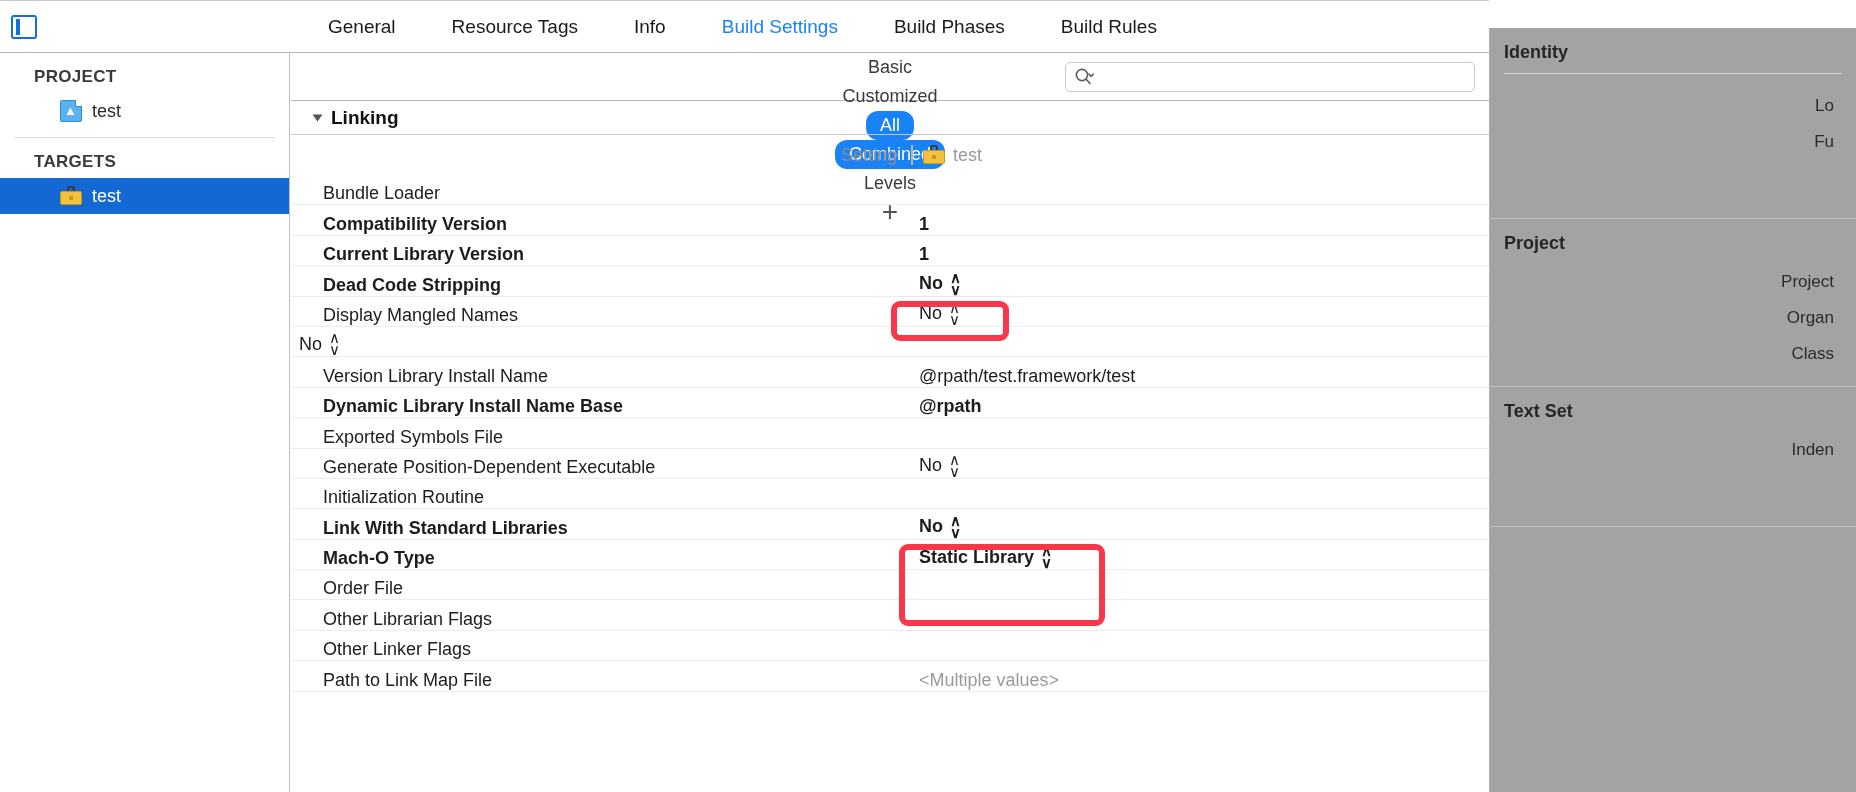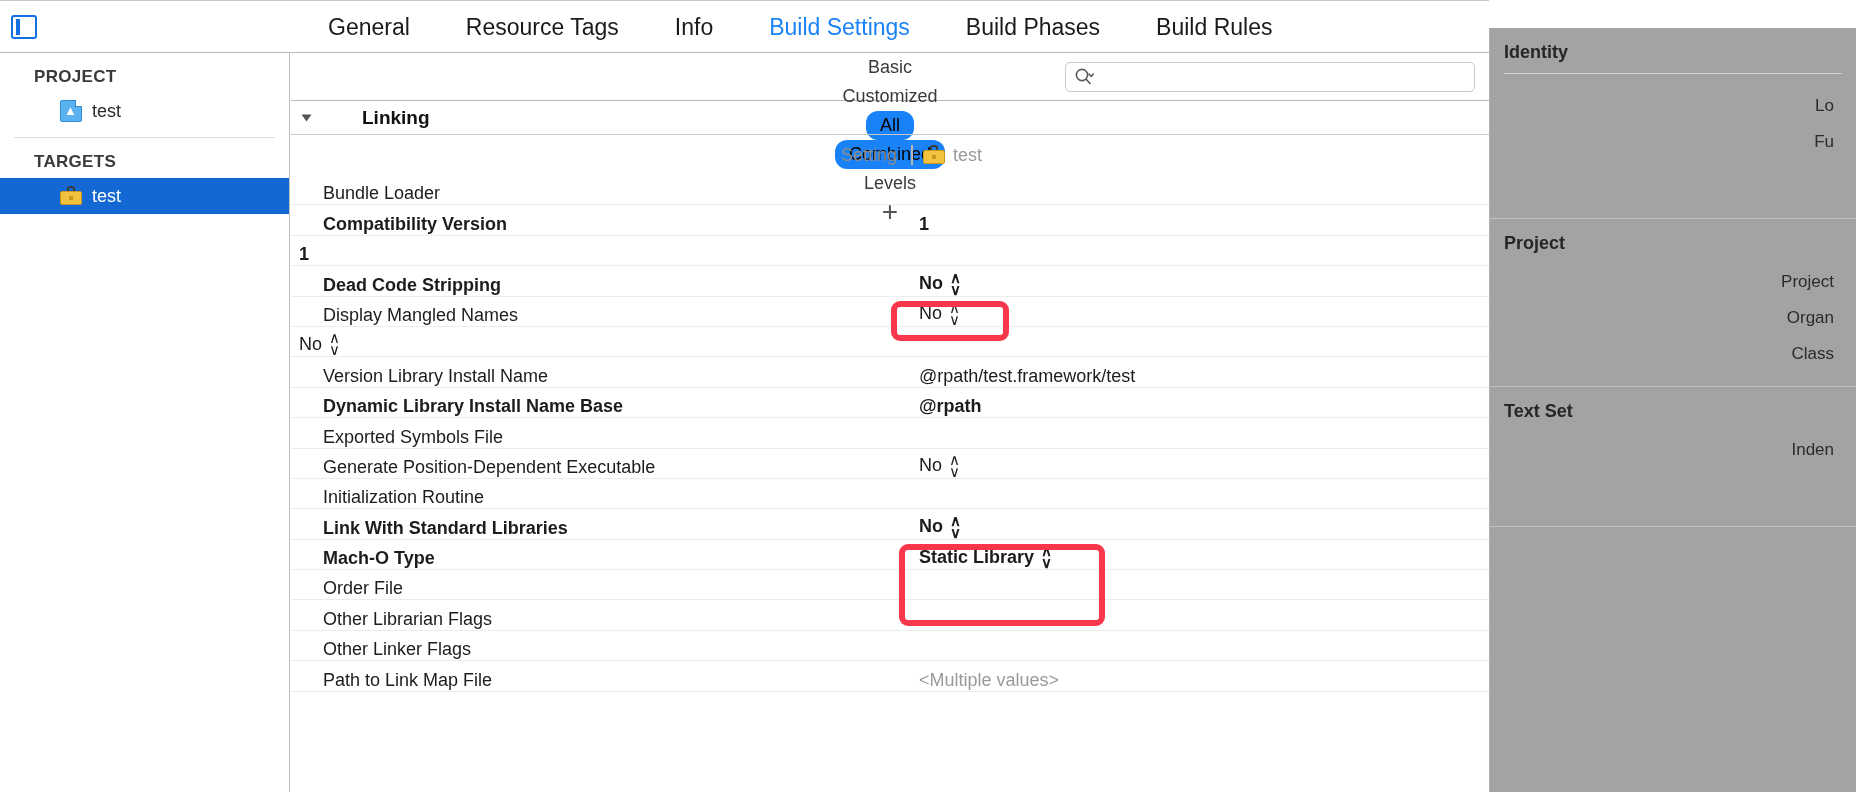--- a/index.html
+++ b/index.html
@@ -35,21 +35,21 @@
     width: 4px; height: 16px;
     background: #1070e0;
   }
   .tabs {
     position: absolute; left: 300px; top: 0;
     height: 52px;
     display: flex; align-items: center;
     gap: 0px;
   }
   .tab {
-    font-size: 23px;
+    font-size: 19px;
     color: #1a1a1a;
     padding: 0 28px;
     white-space: nowrap;
     line-height: 52px;
     cursor: default;
   }
   .tab.active { color: #1a82f7; }
 
   
   .sidebar {
@@ -135,21 +135,21 @@
     border-bottom: 1px solid #b9b9b9;
     display: flex; align-items: center; flex-direction: column;
   }
   .fbtn {
     font-size: 18px; color: #3a3a3a;
     padding: 4px 14px;
     border-radius: 12px;
     white-space: nowrap;
     cursor: default;
   }
-  .fbtn.on { background: #1a82f7; color: #000000; font-weight: normal; }
+  .fbtn.on { background: #1a82f7; color: #ffffff; font-weight: normal; }
   .fgap { width: 14px; }
   .fdiv { width: 1px; height: 22px; background: #d2d2d2; margin: 0 10px; }
   .plus {
     font-size: 28px; color: #555; line-height: 1;
     padding: 0 14px; cursor: default;
   }
   .search {
     position: absolute; right: 14px; top: 9px;
     width: 410px; height: 30px;
     border: 1px solid #c9c9c9;
@@ -158,24 +158,23 @@
     display: flex; align-items: center;
     padding: 0 8px;
   }
   .search svg { display: block; }
 
   
   .table-wrap { position: relative; height: 691px; overflow: hidden; }
   .group-head {
     display: flex; align-items: center;
     height: 34px;
-    padding-left: 12px;
+    padding-left: 23px;
     font-size: 19px; font-weight: bold; color: #111;
     border-bottom: 1px solid #c7c7c7;
-    gap: 42px;
   }
   .tri {
     width: 0; height: 0;
     border-left: 7px solid #555;
     border-top: 5px solid transparent;
     border-bottom: 5px solid transparent;
     transform: rotate(90deg);
     margin-right: 10px;
   }
   .col-head {
@@ -330,20 +329,21 @@
               <span class="txt"></span>
             </div>
           </div>
           <div class="row bold">
             <div class="name">Compatibility Version</div>
             <div class="val">
               <span class="txt">1</span>
             </div>
           </div>
           <div class="row bold">
+            <div class="name">Current Library Version</div>
             <div class="val">
               <span class="txt">1</span>
             </div>
           </div>
           <div class="row bold">
             <div class="name">Dead Code Stripping</div>
             <div class="val">
               <span class="txt">No</span>
               <span class="stepper">
                 <i>∧</i>

